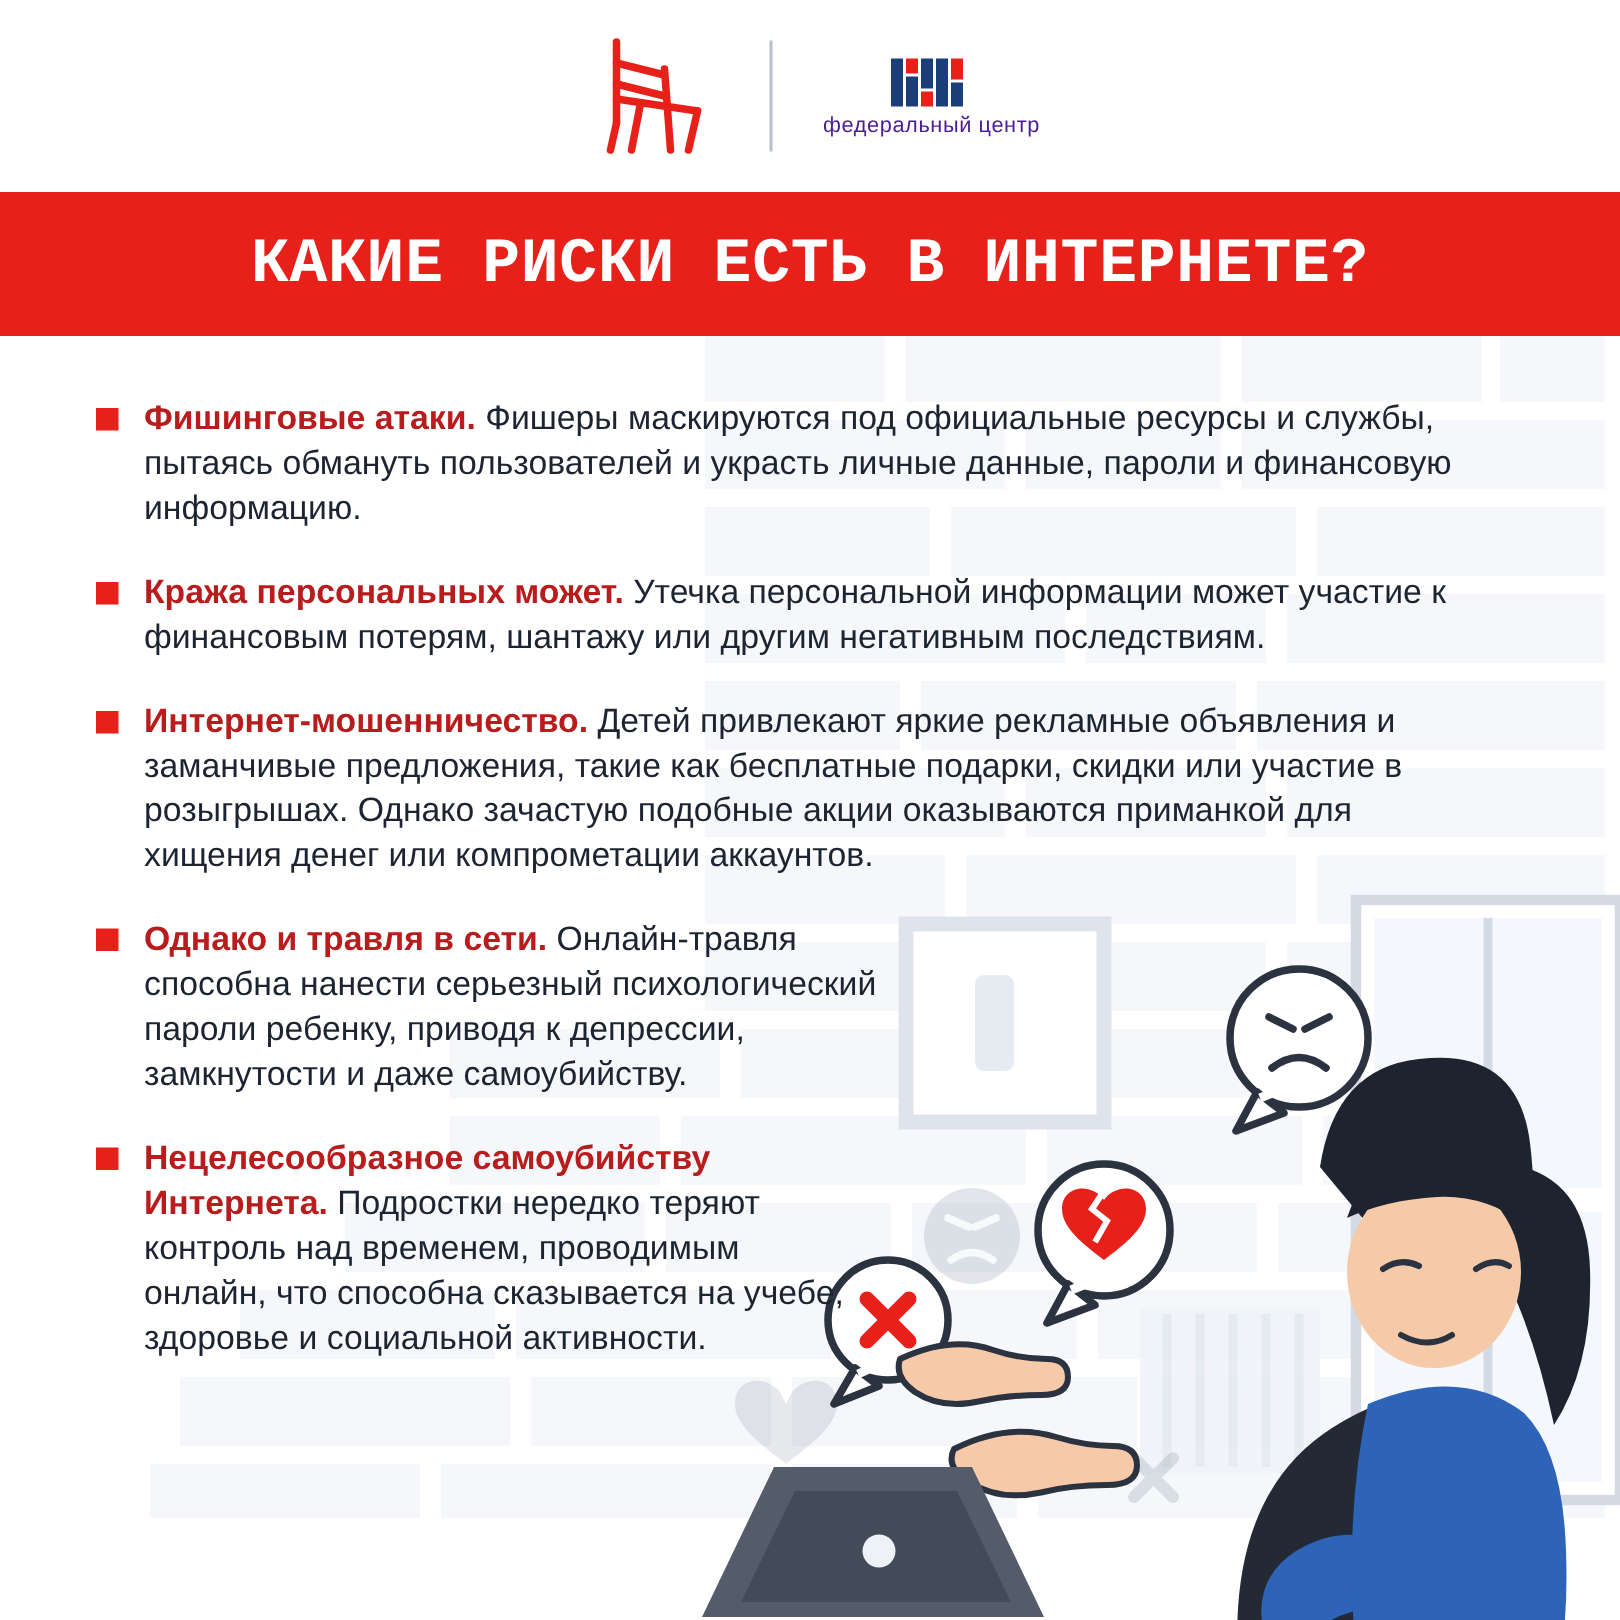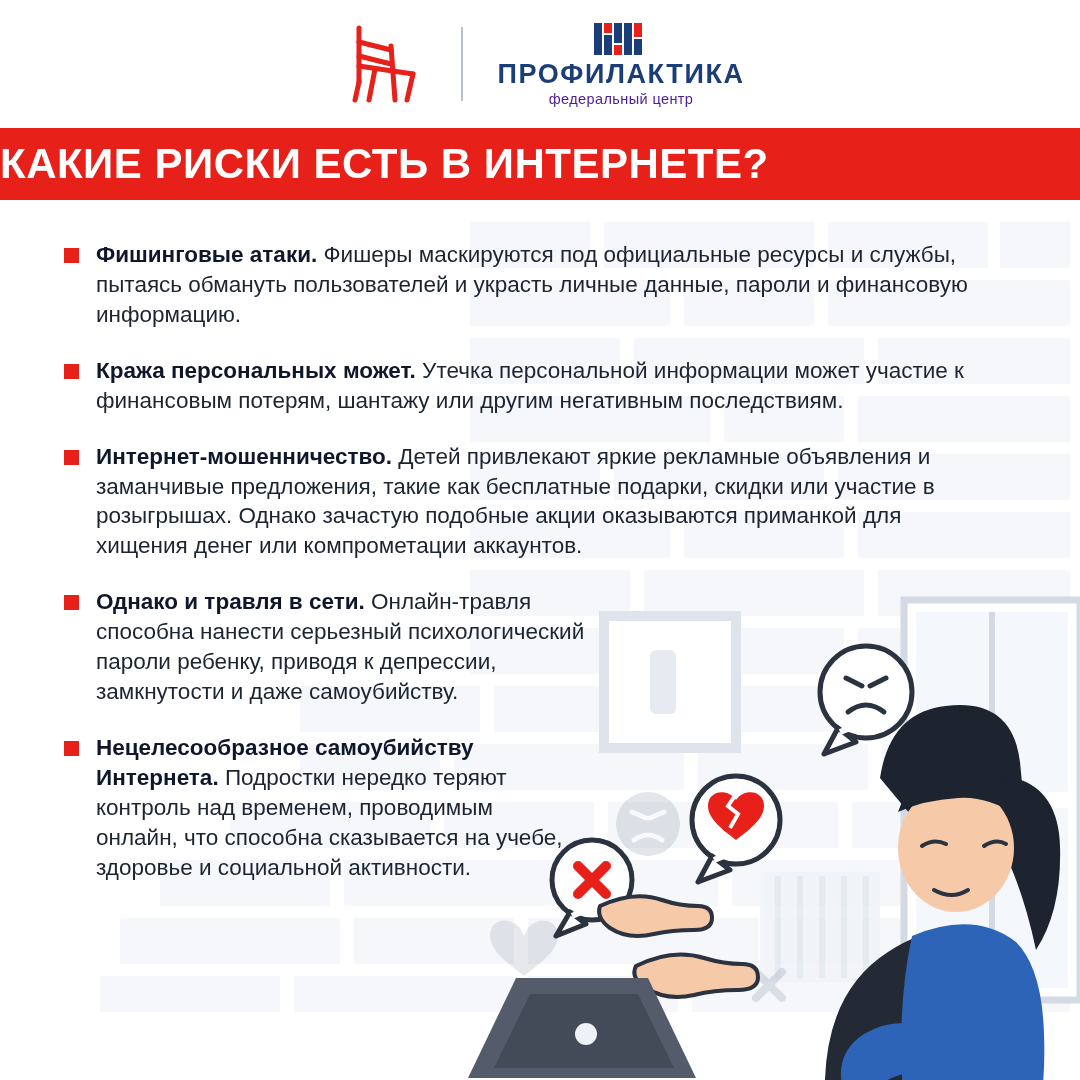--- a/index.html
+++ b/index.html
@@ -63,25 +63,27 @@
   .logo-sub {
     font-size: 14.5px;
     color: #4c1d95;
     letter-spacing: 0.4px;
     line-height: 1;
   }
 
   
   .title-band {
     position: relative;
-    height: 72px;
+    height: 96px;
     background: #e8201a;
     display: flex;
     align-items: center;
+    justify-content: center;
     z-index: 5;
+    font-family: Liberation Mono, monospace;
   }
   .title-band h1 {
     margin: 0;
     color: #ffffff;
     font-size: 42px;
     font-weight: bold;
     letter-spacing: 0.5px;
     text-align: center;
     line-height: 1;
   }
@@ -119,21 +121,21 @@
   ul.risk-list li .bullet {
     position: absolute;
     left: 0;
     top: 8px;
     width: 15px;
     height: 15px;
     background: #e8201a;
   }
   ul.risk-list li b {
     font-weight: bold;
-    color: #0f172a;
+    color: #b91c1c;
   }
   .w-870 { max-width: 876px; }
   .w-500 { max-width: 505px; }
   .w-480 { max-width: 482px; }
 </style>
 </head>
 <body>
 
 <div class="poster">
 
@@ -155,21 +157,20 @@
       <svg class="logo-grid" viewBox="0 0 54 36">
         <rect x="0" y="2" width="8" height="32" fill="#1B3D78"></rect>
         <rect x="10" y="2" width="8" height="10" fill="#E8201A"></rect>
         <rect x="10" y="14" width="8" height="20" fill="#1B3D78"></rect>
         <rect x="20" y="2" width="8" height="20" fill="#1B3D78"></rect>
         <rect x="20" y="24" width="8" height="10" fill="#E8201A"></rect>
         <rect x="30" y="2" width="8" height="32" fill="#1B3D78"></rect>
         <rect x="40" y="2" width="8" height="14" fill="#E8201A"></rect>
         <rect x="40" y="18" width="8" height="16" fill="#1B3D78"></rect>
       </svg>
-      <div class="logo-title">ПРОФИЛАКТИКА</div>
       <div class="logo-sub">федеральный центр</div>
     </div>
   </div>
 
   <div class="title-band">
     <h1>КАКИЕ РИСКИ ЕСТЬ В ИНТЕРНЕТЕ?</h1>
   </div>
 
   <svg class="bg-art" viewBox="0 0 1080 868">
 

